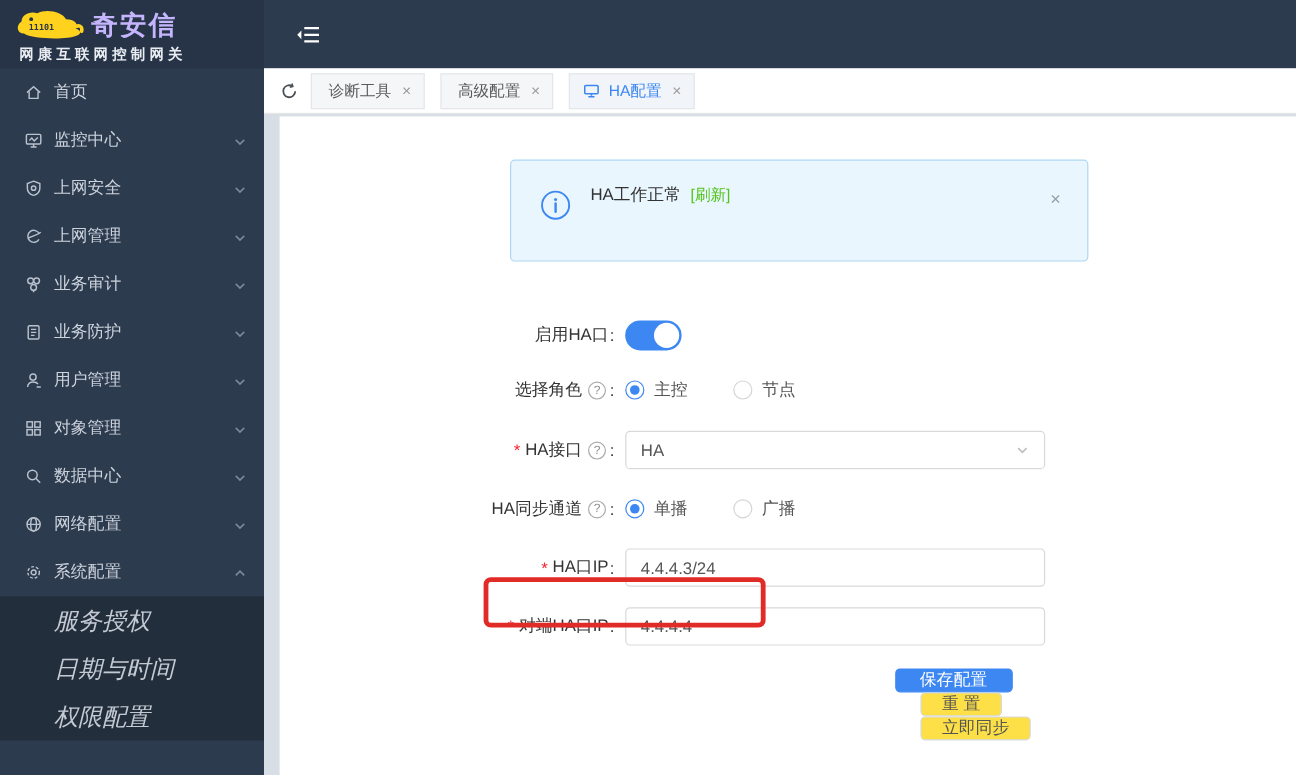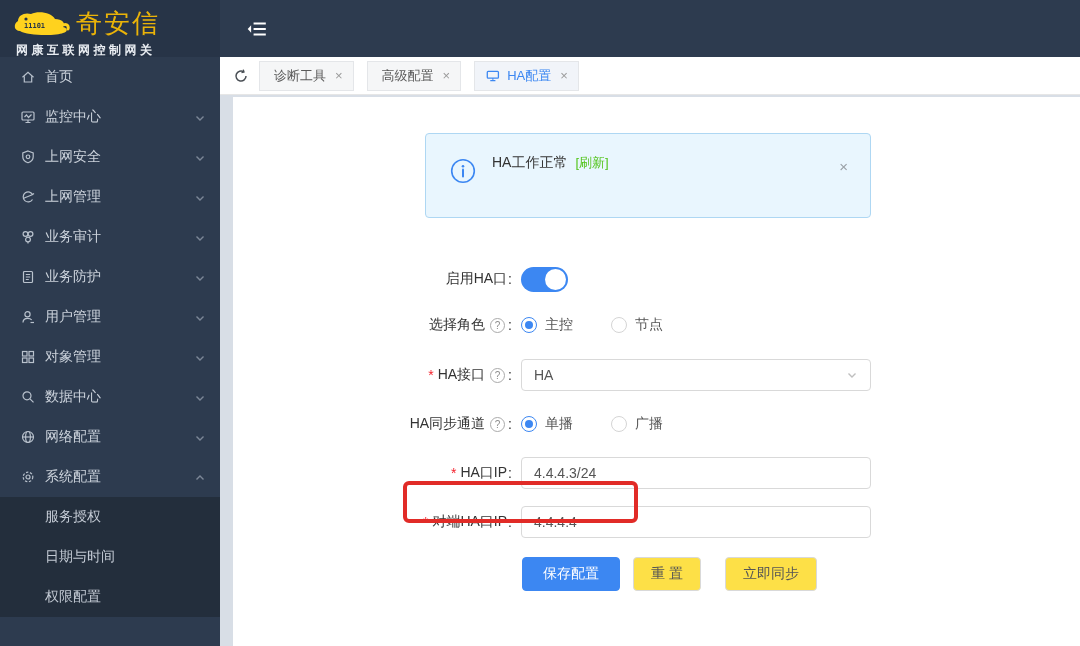--- a/index.html
+++ b/index.html
@@ -4,49 +4,49 @@
 <style>
   * { margin:0; padding:0; box-sizing:border-box; }
   html,body { width:1080px; height:646px; overflow:hidden; }
   body { font-family:"Liberation Sans","DejaVu Sans",sans-serif; font-size:14px; color:#333; background:#d8dee6; }
   .app { position:relative; width:1080px; height:646px; overflow:hidden; }
 
   
   .sidebar { position:absolute; left:0; top:0; width:220px; height:646px; background:#2d3b4f; z-index:5; }
   .logo { height:57px; background:#273447; padding:6px 0 0 12px; }
   .logo-row { display:flex; align-items:center; }
-  .brand-title { color:#eab308; font-size:26px; font-weight:normal; letter-spacing:2px; margin-left:6px; }
+  .brand-title { color:#c4b5fd; font-size:22px; font-weight:bold; letter-spacing:2px; margin-left:6px; }
   .brand-subtitle { color:#e9edf2; font-size:12px; letter-spacing:3.5px; font-weight:bold; margin:1px 0 0 4px; white-space:nowrap; }
   .menu { position:absolute; top:57px; left:0; right:0; bottom:0; }
   .mitem { height:40px; display:flex; align-items:center; padding:0 14px 0 20px; color:#ccd3dc; cursor:pointer; }
   .mitem .micon { width:16px; height:16px; flex:0 0 16px; display:flex; }
   .mitem .mlabel { margin-left:9px; flex:1; font-size:14px; }
   .mitem .chev { width:12px; height:12px; opacity:.75; }
   .submenu { background:#232e3c; }
-  .smitem { height:40px; display:flex; align-items:center; padding-left:45px; color:#c3cad4; font-size:14px; cursor:pointer; }
+  .smitem { height:40px; display:flex; align-items:center; padding-left:45px; color:#c3cad4; font-size:20px; cursor:pointer;font-style:italic; }
   .micon svg, .chev svg { width:100%; height:100%; }
 
   
   .topbar { position:absolute; left:220px; top:0; right:0; height:57px; background:#2d3b4f; display:flex; align-items:center; }
   .fold { width:22px; height:22px; margin-left:26px; cursor:pointer; display:flex; }
 
   
   .tabbar { position:absolute; left:220px; top:57px; right:0; height:38px; background:#fff; display:flex; align-items:center; border-bottom:1px solid #e6e6e6; }
   .reload { width:16px; height:16px; margin:0 10px 0 13px; display:flex; cursor:pointer; }
   .tab { height:30px; display:flex; align-items:center; background:#f5f6f7; border:1px solid #e4e6e9; padding:0 10px 0 14px; margin-right:13px; font-size:13px; color:#5a5a5a; cursor:pointer; }
   .tab .tclose { color:#9a9a9a; margin-left:9px; font-size:13px; cursor:pointer; }
   .tab.active { background:#f1f4f9; color:#3c87f2; padding-left:11px; }
   .tab .ticon { width:15px; height:12px; margin-right:6px; display:flex; }
 
   
   .content { position:absolute; left:220px; top:95px; right:0; bottom:0; background:#d8dee6; }
   .panel { position:absolute; left:13px; top:2px; right:0; bottom:0; background:#fff; }
 
   
-  .alert { position:absolute; left:192px; top:36px; width:446px; height:85px; background:#e9f6fe; border:1px solid #aed7f3; border-radius:4px; display:flex; padding:20px 20px 0 24px; }
+  .alert { position:absolute; left:192px; top:36px; width:482px; height:85px; background:#e9f6fe; border:1px solid #aed7f3; border-radius:4px; display:flex; padding:20px 20px 0 24px; }
   .alert .aicon { width:26px; height:26px; flex:0 0 26px; margin-top:4px; }
   .alert .abody { margin-left:16px; }
   .alert .atitle { font-size:14px; color:#333; }
   .alert .arefresh { font-size:13px; color:#52c41a; margin-left:8px; cursor:pointer; }
   .alert .astatus { font-size:13px; color:#f7a21b; margin-top:9px; }
   .alert .aclose { position:absolute; top:25px; right:22px; color:#9aa0a6; font-size:15px; line-height:1; cursor:pointer; }
 
   
   .form { position:absolute; left:0; top:36px; right:0; }
   .frow { display:flex; align-items:center; }
@@ -54,21 +54,21 @@
   .req { color:#f5222d; margin-right:4px; font-size:14px; }
   .help { width:15px; height:15px; border:1px solid #aaa; border-radius:50%; font-size:10px; color:#8c8c8c; display:inline-flex; align-items:center; justify-content:center; margin:0 2px 0 5px; flex:0 0 15px; }
   .colon { margin-left:1px; }
 
   .row-toggle { margin-top:24px; height:26px; }
   .row-role   { margin-top:24px; height:18px; }
   .row-select { margin-top:25px; height:32px; }
   .row-chan   { margin-top:24px; height:18px; }
   .row-ip     { margin-top:24px; height:32px; }
   .row-peer   { margin-top:17px; height:32px; }
-  .row-btns   { margin-top:19px; height:34px; display:flex; align-items:center; padding-left:289px; }
+  .row-btns   { margin-top:19px; height:34px; display:flex; align-items:center; padding-left:289px;flex-direction:column; }
 
   .toggle { width:47px; height:25px; border-radius:13px; background:#3c87f2; position:relative; cursor:pointer; }
   .toggle .knob { position:absolute; top:2px; right:2px; width:21px; height:21px; border-radius:50%; background:#fff; }
 
   .radio-group { display:flex; align-items:center;gap:12px; }
   .radio-opt { display:flex; align-items:center; margin-right:26px; cursor:pointer; }
   .radio { width:16px; height:16px; border-radius:50%; border:1px solid #d5d5d5; background:#fff; position:relative; }
   .radio.sel { border-color:#3c87f2; }
   .radio.sel::after { content:""; position:absolute; left:3px; top:3px; width:8px; height:8px; border-radius:50%; background:#3c87f2; }
   .radio-label { margin-left:8px; color:#555; font-size:14px; }

